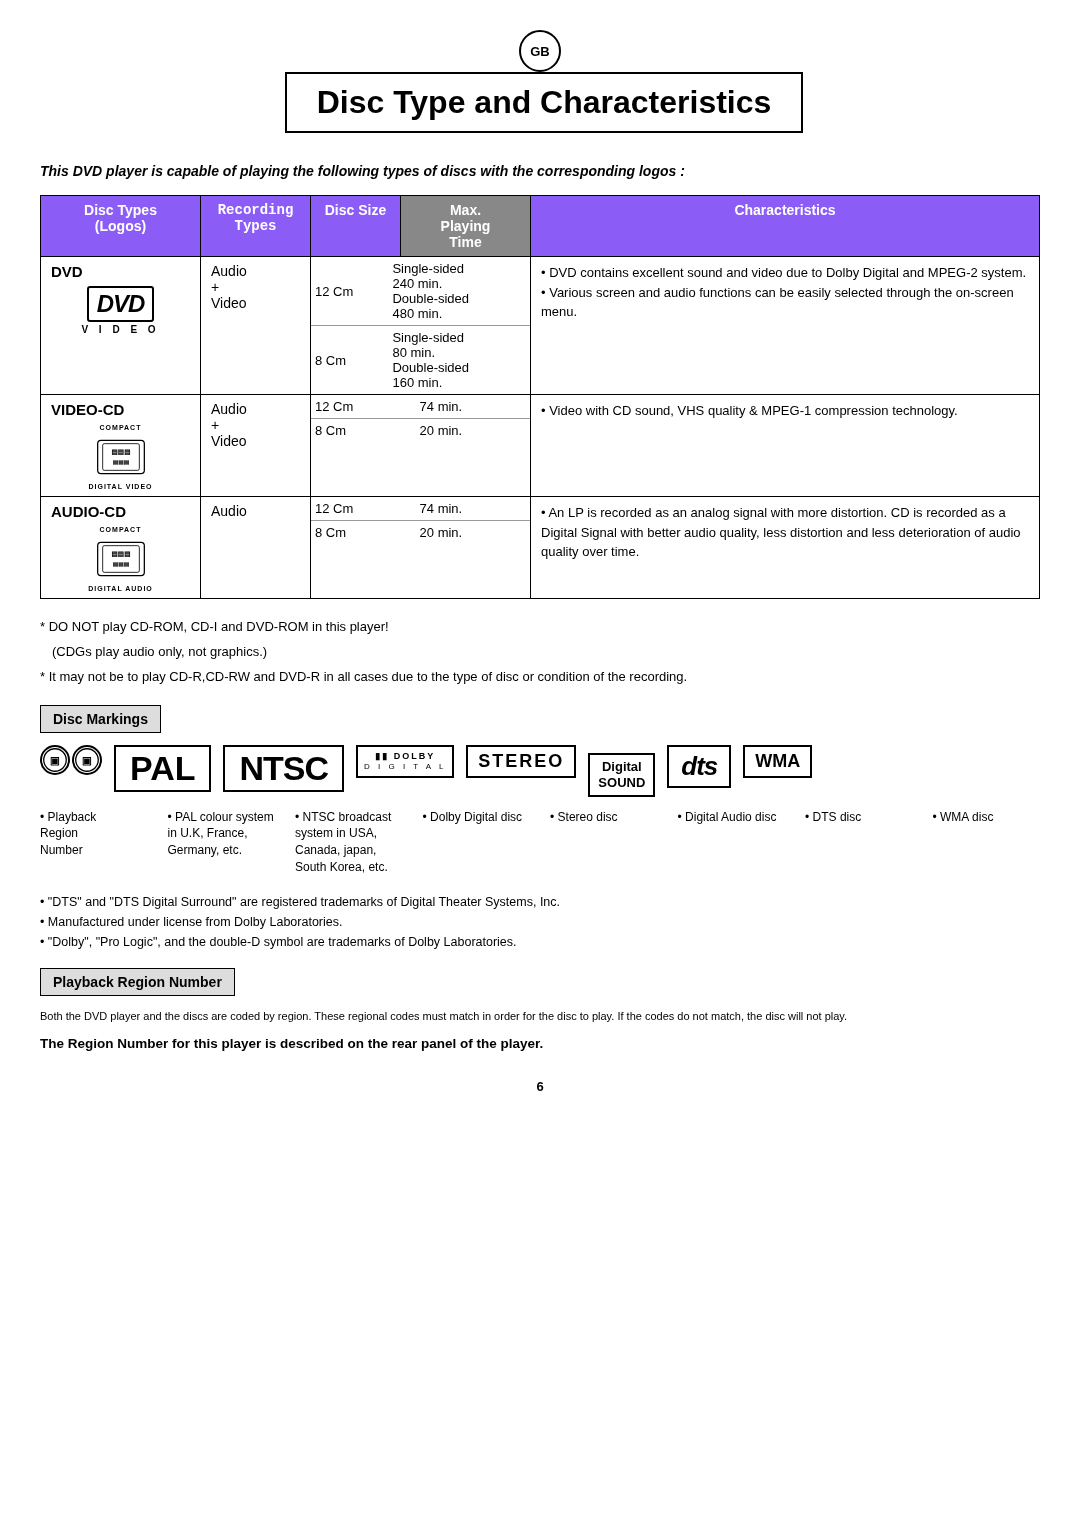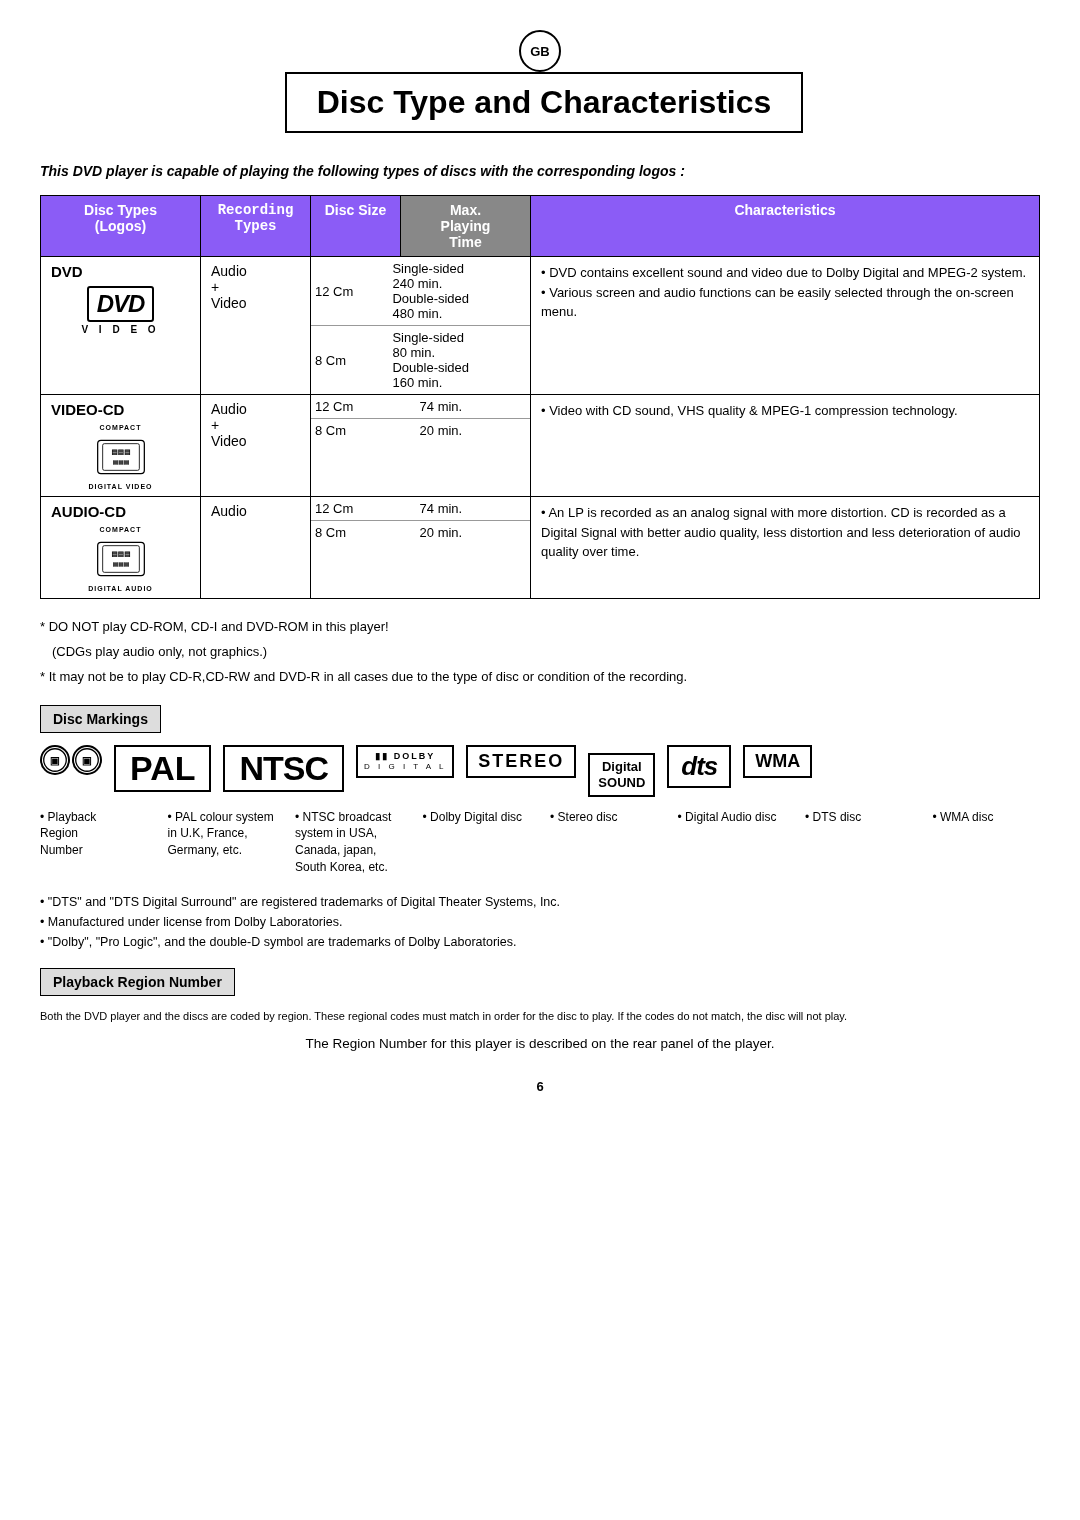--- a/index.html
+++ b/index.html
@@ -273,24 +273,23 @@
       font-size: 14px;
       display: inline-block;
       margin-bottom: 12px;
     }
     .playback-text {
       font-size: 11px;
       line-height: 1.6;
       margin-bottom: 8px;
     }
     .playback-bold {
-      font-weight: normal;
+      font-weight: bold;
       font-size: 13.5px;
       line-height: 1.6;
-      text-align: center;
     }
     .page-number {
       text-align: center;
       font-size: 13px;
       margin-top: 24px;
       font-weight: bold;
     }
 
     
     .cd-wrapper {

